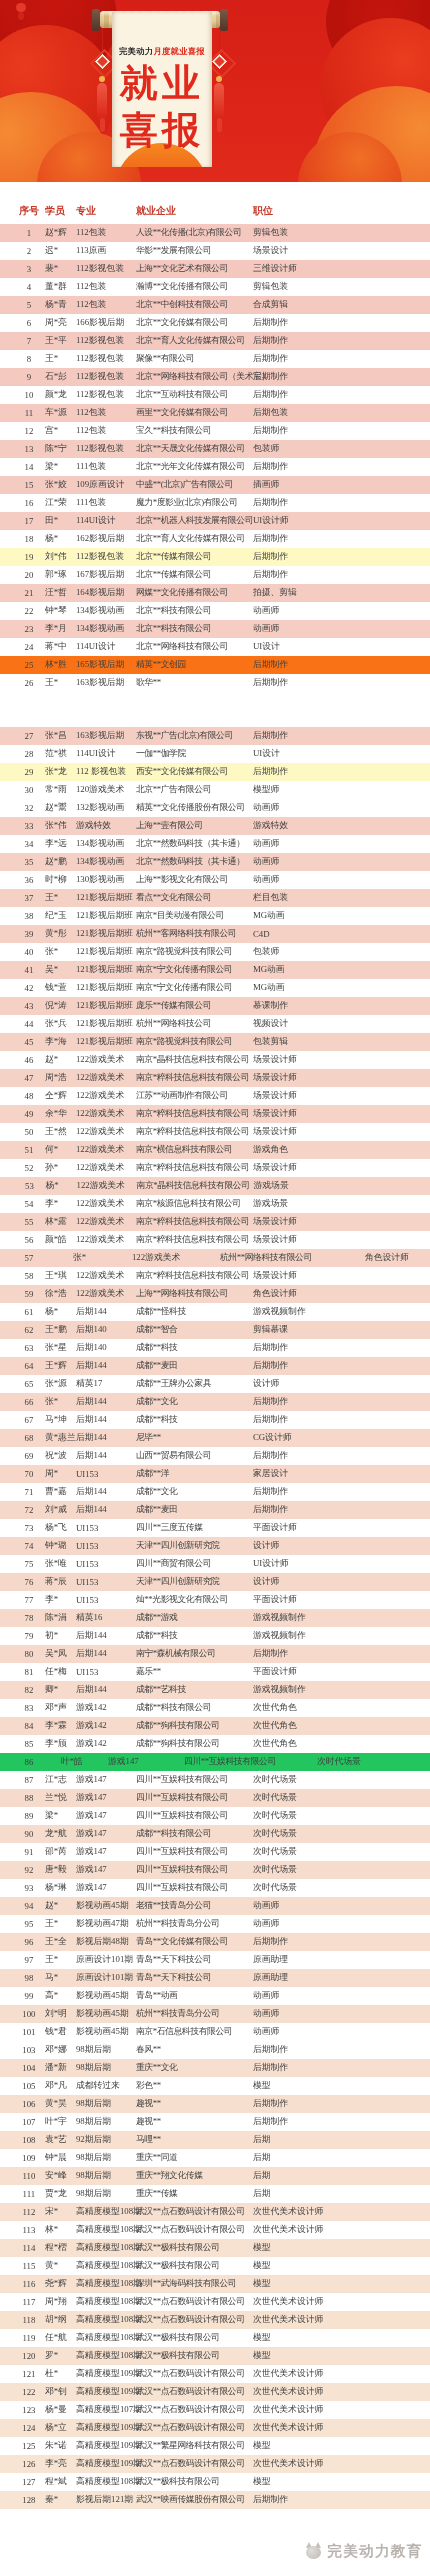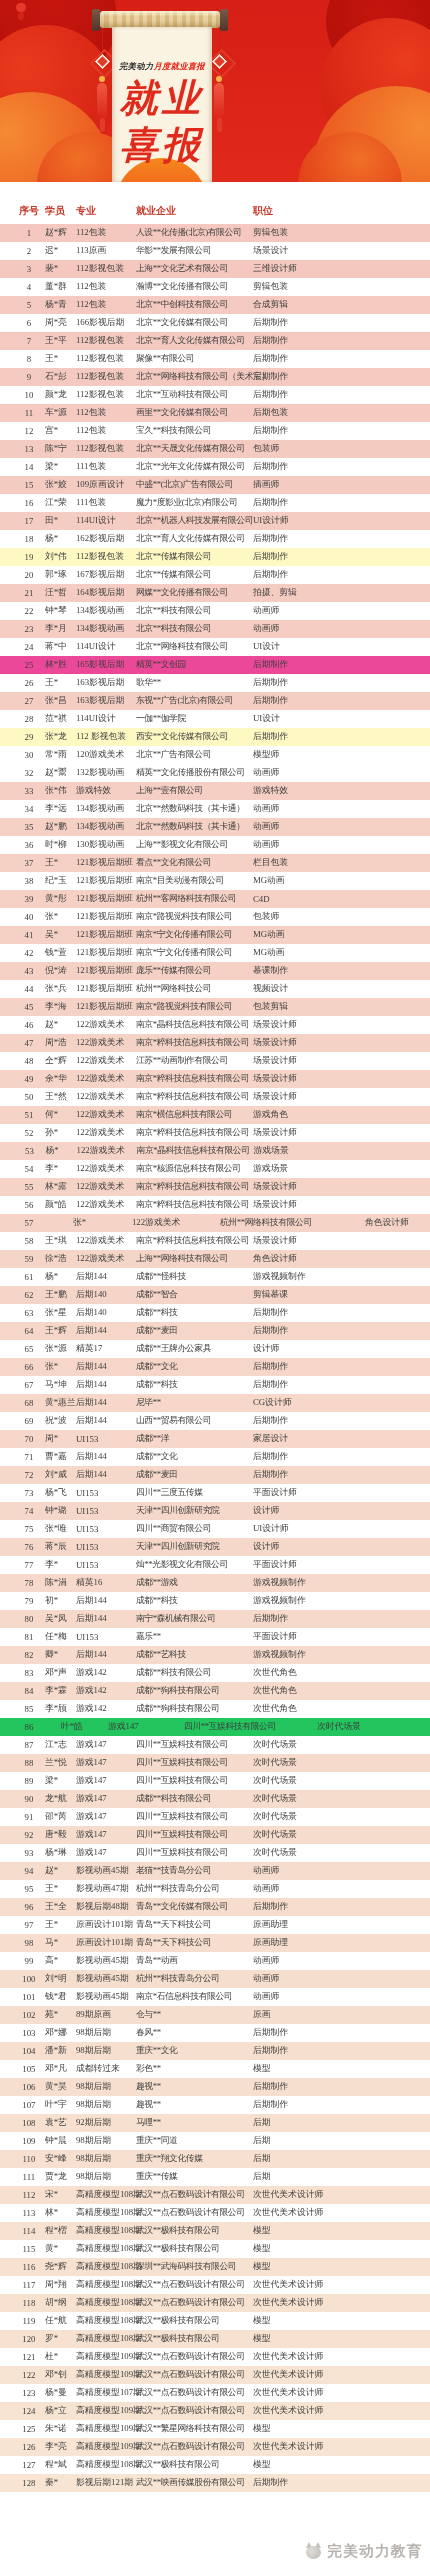--- a/index.html
+++ b/index.html
@@ -23,22 +23,22 @@
   .mini-orn i:nth-child(1){left:2.5px;top:0;width:9.8px;height:9.8px;}
   .mini-orn i:nth-child(2){left:4.9px;top:9.8px;width:5.5px;height:7.4px;background:#cf2418;}
 
   
   .roller{position:absolute;left:100px;top:11px;width:120px;height:16.6px;border-radius:3.7px;
           background:repeating-linear-gradient(90deg,#e9d2a2 0 4.3px,#d9b97c 4.3px 8.6px);
           box-shadow:inset 0 -3.7px 4.9px rgba(120,80,20,.35), inset 0 3.1px 3.7px rgba(255,250,230,.8);}
   .roller-cap{position:absolute;top:8.6px;width:8px;height:22px;border-radius:2.5px;
           background:linear-gradient(180deg,#7a5a46,#4e352a);}
   .cap-l{left:92px;} .cap-r{left:220px;}
-  .paper{position:absolute;left:112px;top:27px;width:100px;height:155px;background:#fbf3e2;overflow:hidden;
-         box-shadow:inset 3.7px 0 4.9px -2.5px rgba(120,90,40,.35), inset -3.7px 0 4.9px -2.5px rgba(120,90,40,.35);font-style:italic;}
+  .paper{position:absolute;left:112px;top:12px;width:100px;height:155px;background:#fbf3e2;overflow:hidden;
+         box-shadow:inset 3.7px 0 4.9px -2.5px rgba(120,90,40,.35), inset -3.7px 0 4.9px -2.5px rgba(120,90,40,.35);}
   .sun{position:absolute;left:3.1px;top:131px;width:93px;height:93px;border-radius:50%;
        background:linear-gradient(180deg,#f6881e 0%,#ef5a1b 45%,#e73119 100%);}
   .subtitle{position:absolute;left:0;top:34px;width:100%;text-align:center;font-size:8.3px;font-weight:bold;
             letter-spacing:0.3px;color:#2b2b2b;white-space:nowrap;}
   .subtitle .red{color:#e02418;}
   .big-title{position:absolute;left:0;top:48px;width:100%;text-align:center;font-weight:bold;
              font-size:38px;line-height:47px;color:#e02a1c;letter-spacing:4.3px;}
 
   
   .knot{position:absolute;width:24.6px;height:117px;top:28px;}
@@ -297,35 +297,35 @@
         <div class="c4">北京**科技有限公司</div>
         <div class="c5">动画师</div>
       </div>
       <div class="trow">
         <div class="c1">24</div>
         <div class="c2">蒋*中</div>
         <div class="c3">114UI设计</div>
         <div class="c4">北京**网络科技有限公司</div>
         <div class="c5">UI设计</div>
       </div>
-      <div class="trow" style="background: #ec4899;">
+      <div class="trow" style="background: #f97316;">
         <div class="c1">25</div>
         <div class="c2">林*胜</div>
         <div class="c3">165影视后期</div>
         <div class="c4">精英**文创园</div>
         <div class="c5">后期制作</div>
       </div>
       <div class="trow">
         <div class="c1">26</div>
         <div class="c2">王*</div>
         <div class="c3">163影视后期</div>
         <div class="c4">歌华**</div>
         <div class="c5">后期制作</div>
       </div>
-      <div class="trow" style="background: rgb(245, 206, 195);">
+      <div class="trow" style="background: rgb(245, 206, 195); margin-top: 35px;">
         <div class="c1">27</div>
         <div class="c2">张*昌</div>
         <div class="c3">163影视后期</div>
         <div class="c4">东视**广告(北京)有限公司</div>
         <div class="c5">后期制作</div>
       </div>
       <div class="trow">
         <div class="c1">28</div>
         <div class="c2">范*祺</div>
         <div class="c3">114UI设计</div>
@@ -821,27 +821,20 @@
         <div class="c3">影视动画45期</div>
         <div class="c4">杭州**科技青岛分公司</div>
         <div class="c5">动画师</div>
       </div>
       <div class="trow">
         <div class="c1">101</div>
         <div class="c2">钱*君</div>
         <div class="c3">影视动画45期</div>
         <div class="c4">南京*石信息科技有限公司</div>
         <div class="c5">动画师</div>
-      </div>
-      <div class="trow" style="background: rgb(246, 222, 206);">
-        <div class="c1">102</div>
-        <div class="c2">苑*</div>
-        <div class="c3">89期原画</div>
-        <div class="c4">仓与**</div>
-        <div class="c5">原画</div>
       </div>
       <div class="trow">
         <div class="c1">103</div>
         <div class="c2">邓*娜</div>
         <div class="c3">98期后期</div>
         <div class="c4">春风**</div>
         <div class="c5">后期制作</div>
       </div>
       <div class="trow" style="background: rgb(246, 223, 206); justify-content: center;">
         <div class="c1">104</div>

